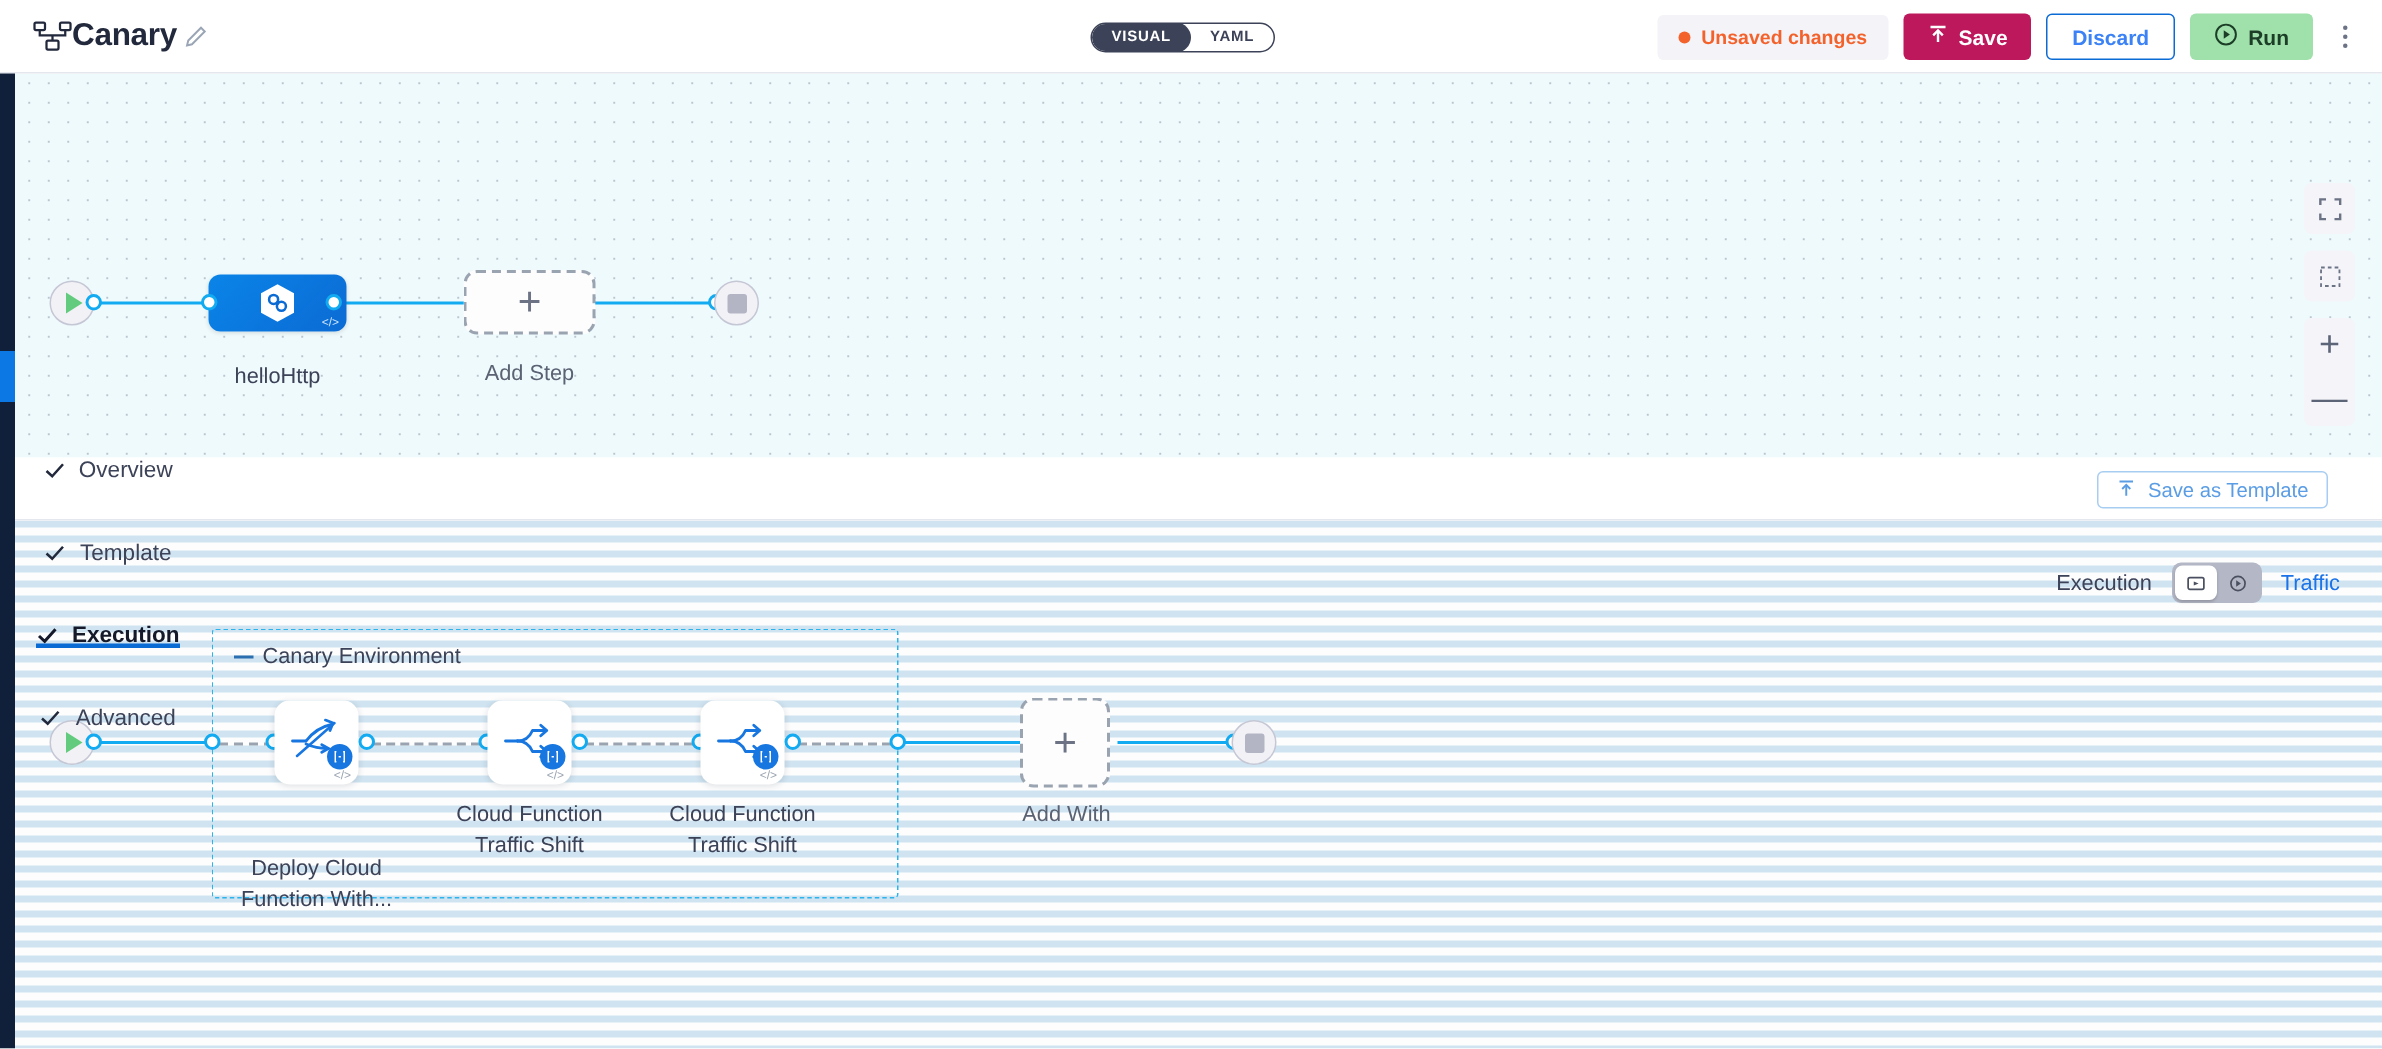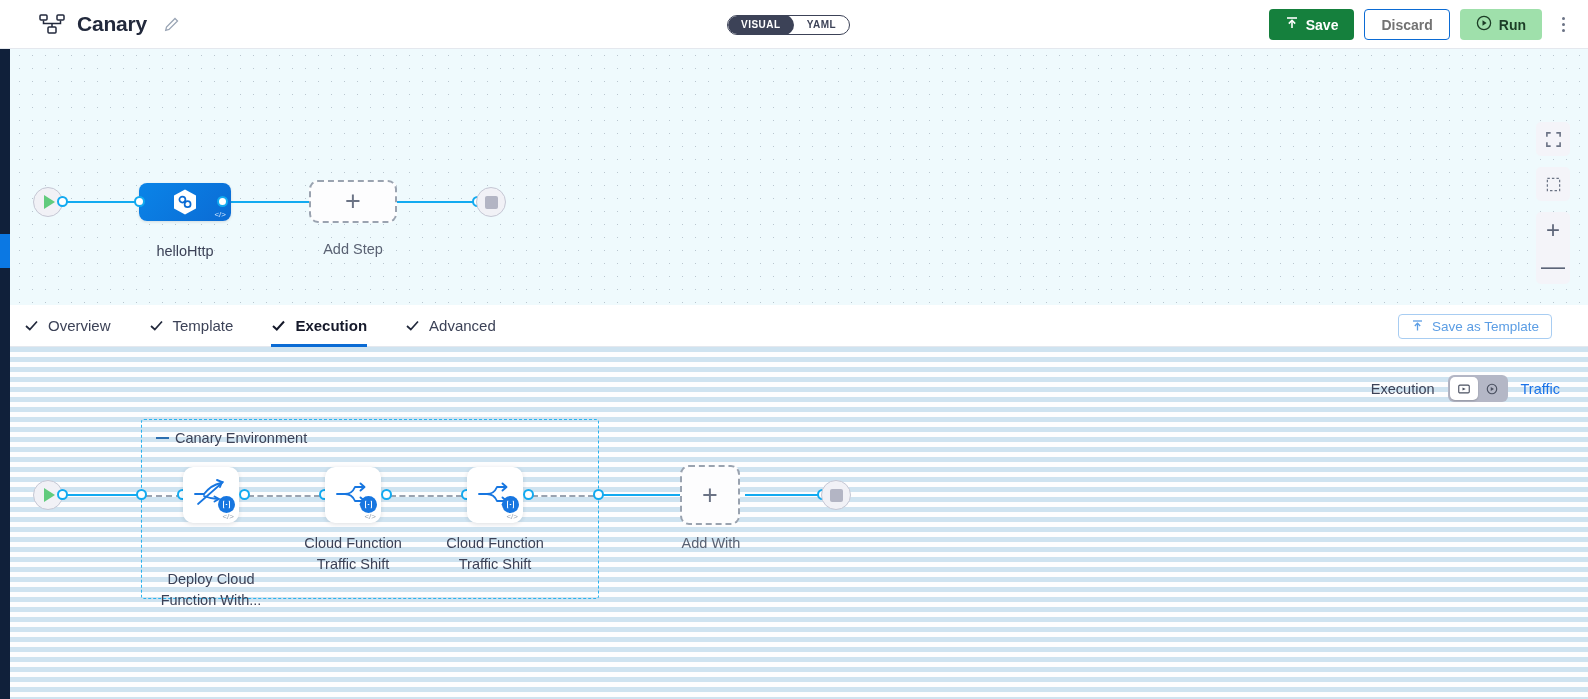--- a/index.html
+++ b/index.html
@@ -20,21 +20,21 @@
     position: absolute; left: 0; top: 185px; width: 10px; height: 34px;
     background: #0b78e3;
   }
 
   
   .header {
     position: absolute; left: 0; top: 0; width: 1588px; height: 49px;
     background: #ffffff; border-bottom: 1px solid #e4e8ee;
     display: flex; align-items: center; z-index: 30;
   }
-  .hdr-left { display: flex; align-items: center; gap: 12px; padding-left: 39px; }
+  .hdr-left { display: flex; align-items: center; padding-left: 22px; }
   .pipeline-glyph { width: 26px; height: 20px; color: #22293c; }
   .hdr-title {
     font-size: 21px; font-weight: bold; color: #22293c; letter-spacing: -0.2px;
   }
   .pencil-icon { width: 17px; height: 17px; color: #9aa5b5; margin-left: 4px; cursor: pointer; }
 
   .hdr-center {
     position: absolute; left: 727px; top: 15px;
   }
   .seg-toggle {
@@ -58,22 +58,22 @@
     background: #f3f3f8; border-radius: 4px;
     height: 30px; padding: 0 14px;
     font-size: 13px; font-weight: bold; color: #f4622c;
   }
   .dot-orange { width: 8px; height: 8px; border-radius: 50%; background: #f4622c; }
   .btn {
     display: flex; align-items: center; justify-content: center; gap: 7px;
     height: 31px; padding: 0 16px; border-radius: 4px;
     font-size: 14px; font-weight: bold; cursor: pointer; white-space: nowrap;
   }
-  .btn-save { background: #15803d; color: #fff; }
-  .btn-discard { background: #fff; color: #737373; border: 1px solid #0b6bd4; }
+  .btn-save { background: #be185d; color: #fff; }
+  .btn-discard { background: #fff; color: #3b82f6; border: 1px solid #0b6bd4; }
   .btn-run { background: #9fe0ab; color: #1c3d26; }
   .kebab {
     width: 22px; height: 30px; display: flex; flex-direction: column;
     align-items: center; justify-content: center; gap: 3px; cursor: pointer;
   }
   .kebab i { width: 3px; height: 3px; border-radius: 50%; background: #6b7385; display: block; }
 
   
   .canvas-top {
     position: absolute; left: 0; top: 49px; width: 1588px; height: 256px;
@@ -166,21 +166,21 @@
     font-size: 14.5px; color: #3c4257;
   }
   .group-dash { width: 13px; height: 2px; background: #2c6fb0; display: block; }
 
   
   .tabbar {
     position: absolute; left: 0; top: 305px; width: 1588px; height: 42px;
     background: #ffffff; border-bottom: 1px solid #e4e8ee;
     display: flex; align-items: center; z-index: 20;
   }
-  .tabs { display: flex; align-items: center; height: 42px; padding-left: 24px; gap: 38px; }
+  .tabs { display: flex; align-items: center; height: 42px; padding-left: 24px; gap: 38px; flex-direction: column; }
   .tab {
     display: flex; align-items: center; gap: 9px; height: 42px;
     font-size: 15px; color: #3c4257; cursor: pointer; position: relative;
   }
   .tab.active { font-weight: bold; color: #15192a; }
   .tab.active::after {
     content: ""; position: absolute; left: 0; right: 0; bottom: 0;
     height: 2.5px; background: #0b6bd4;
   }
   .check { width: 15px; height: 15px; color: #22293c; }
@@ -246,20 +246,24 @@
     </div>
 
     <div class="hdr-center">
       <div class="seg-toggle">
         <div class="seg active">VISUAL</div>
         <div class="seg inactive">YAML</div>
       </div>
     </div>
 
     <div class="hdr-right">
+      <div class="unsaved-pill">
+        <span class="dot-orange"></span>
+        <span>Unsaved changes</span>
+      </div>
       <div class="btn btn-save">
         <span>
           <svg viewBox="0 0 14 14" width="14" height="14" fill="none" stroke="#ffffff" stroke-width="1.6">
             <path d="M2 2 h10"></path>
               <path d="M7 12 V4.5"></path>
               <path d="M3.8 7.6 L7 4.3 L10.2 7.6"></path>
           </svg>
         </span>
         <span>Save</span>
       </div>

